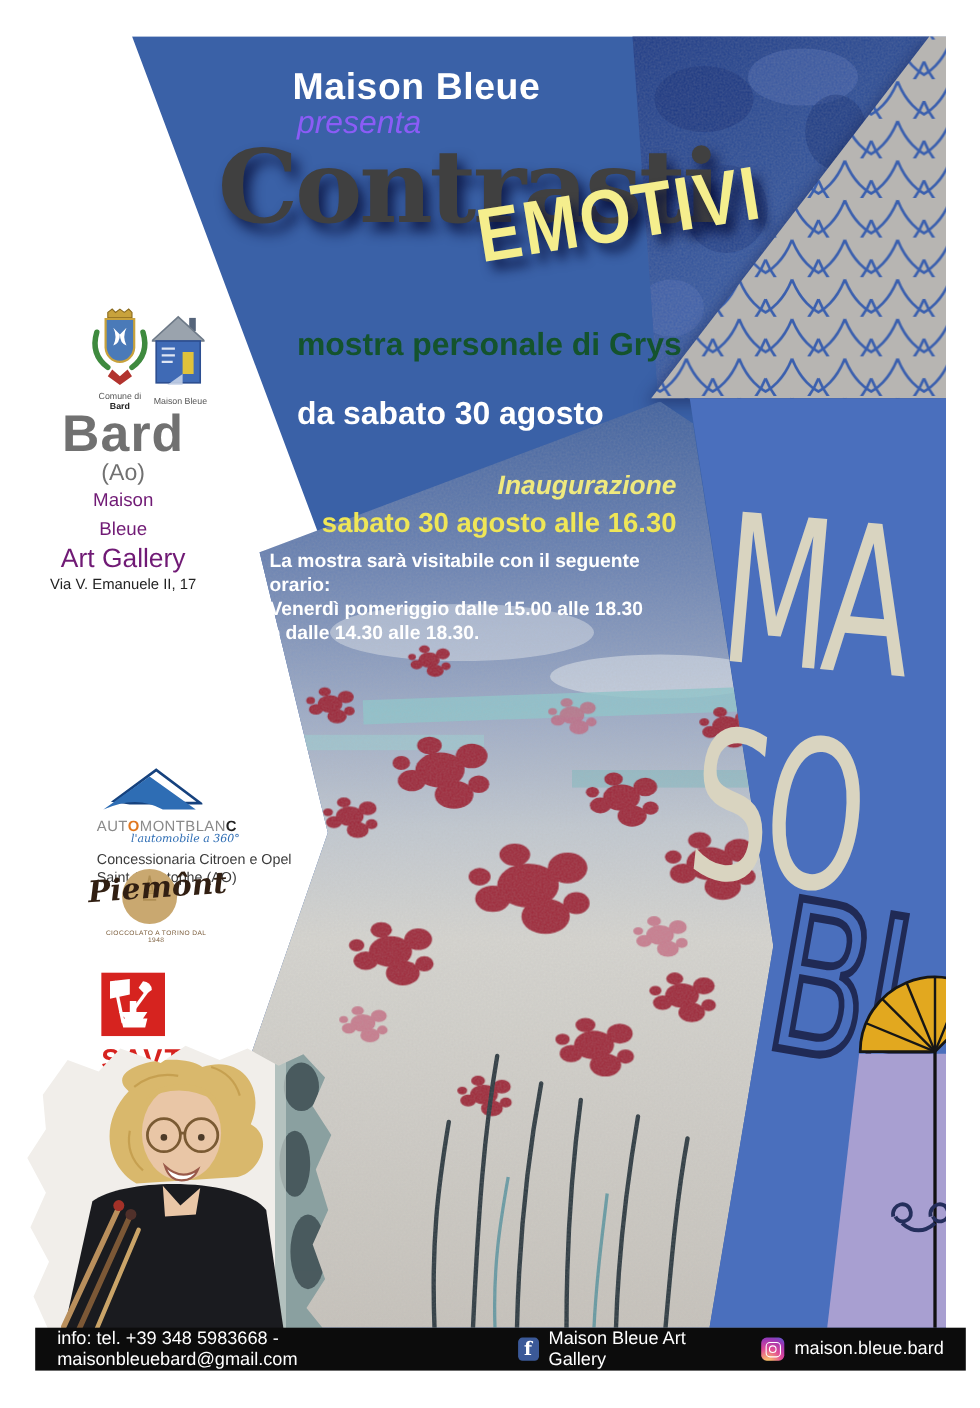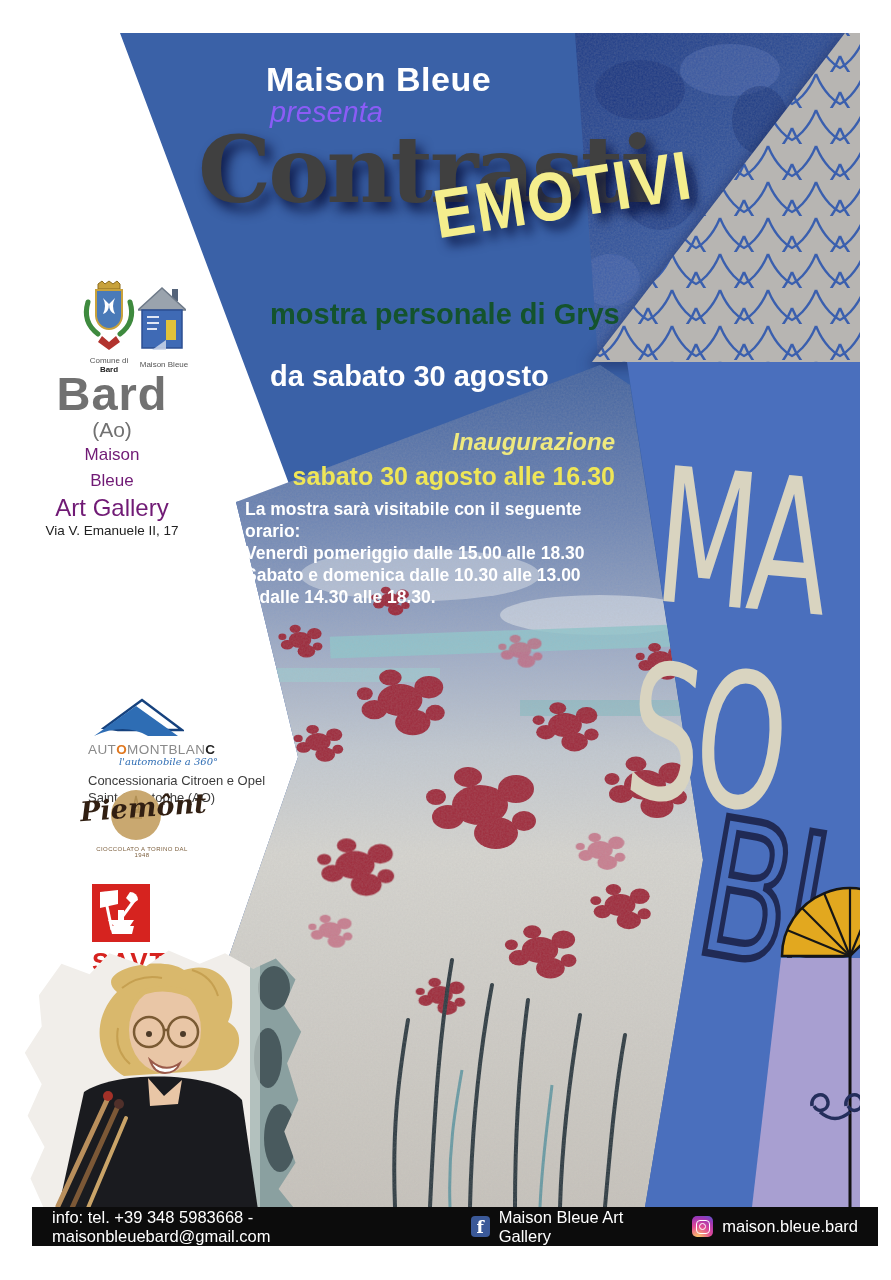--- a/index.html
+++ b/index.html
@@ -226,21 +226,20 @@
   <div class="abs dates">
     <div>da sabato 30 agosto</div>
   </div>
   <div class="abs opening">
     <div class="op1">Inaugurazione</div>
     <div class="op2">sabato 30 agosto alle 16.30</div>
   </div>
   <div class="abs hours">
     <div>La mostra sarà visitabile con il seguente orario:</div>
     <div>Venerdì pomeriggio dalle 15.00  alle 18.30</div>
-    <div>Sabato e domenica  dalle 10.30 alle 13.00</div>
     <div>e dalle 14.30 alle 18.30.</div>
   </div>
 
   <svg class="abs crest" width="62" height="78" viewBox="0 0 62 78">
     <path d="M20,4 l4,-3 l3,3 l4,-3 l4,3 l4,-3 l3,3 v5 h-22 z" fill="#c8a23c" stroke="#8a6a1e" stroke-width="1"></path>
     <path d="M18,10 h26 v26 a13,14 0 0 1 -13,13 a13,14 0 0 1 -13,-13 z" fill="#4a7ab8" stroke="#c8a23c" stroke-width="2"></path>
     <path d="M25,18 q4,8 0,16 q6,-2 6,-10 z" fill="#fff"></path>
     <path d="M37,18 q-4,8 0,16 q-6,-2 -6,-10 z" fill="#fff"></path>
     <path d="M10,22 q-6,20 10,32" fill="none" stroke="#3e8a3e" stroke-width="5" stroke-linecap="round"></path>
     <path d="M52,22 q6,20 -10,32" fill="none" stroke="#3e8a3e" stroke-width="5" stroke-linecap="round"></path>

